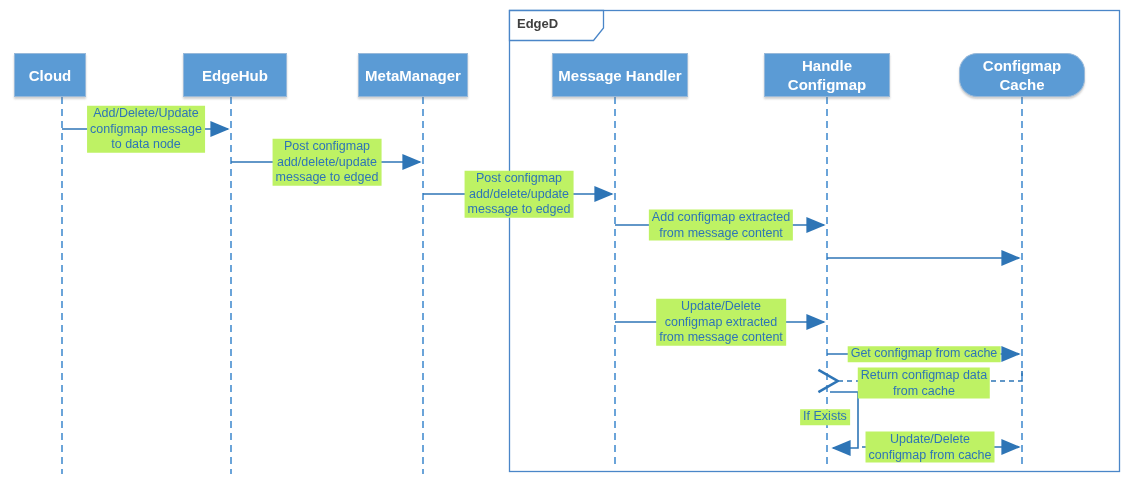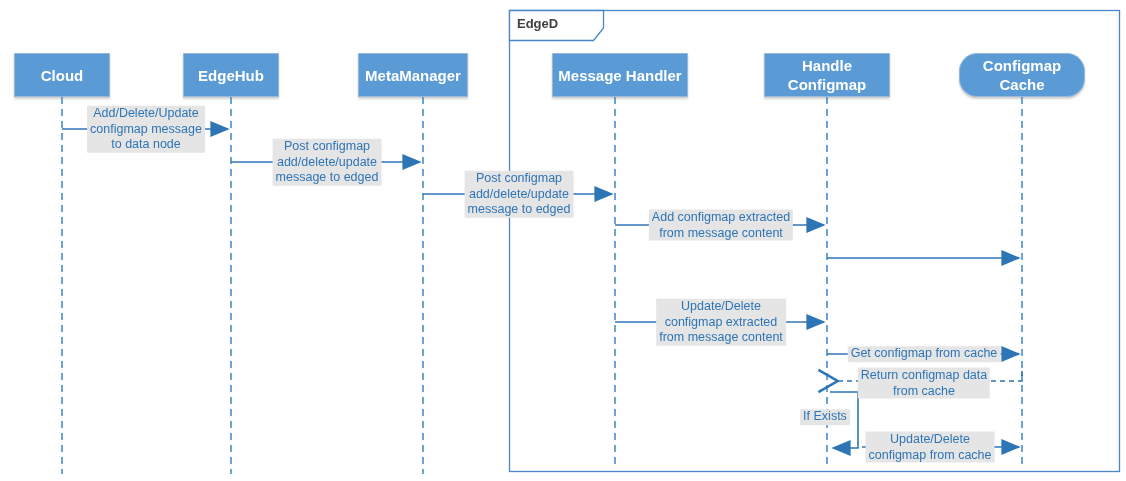--- a/index.html
+++ b/index.html
@@ -21,21 +21,21 @@
     display:flex;align-items:center;justify-content:center;
     text-align:center;
     z-index:3;
     box-sizing:border-box;
     padding:0 4px;
   }
   .msg{
     position:absolute;
     transform:translate(-50%,-50%);
     z-index:2;
-    background:#e5e5e5;
+    background:#bef264;
     color:#2e75b6;
     font-size:12.5px;line-height:15.5px;
     text-align:center;
     padding:0 3px;
   }
   .msg div{white-space:nowrap;}
   .frame-label{
     position:absolute;left:517px;top:16px;
     color:#404040;font-size:13px;font-weight:600;
     z-index:3;
@@ -76,22 +76,22 @@
 
     <path d="M1022,371 L1022,381 L836,381" fill="none" stroke="#2e75b6" stroke-width="1.6" stroke-dasharray="5,4" marker-end="url(#arrO)"></path>
 
     <path d="M830,392 L858,392 L858,448 L833,448" fill="none" stroke="#2e75b6" stroke-width="1.6" marker-end="url(#arrF)"></path>
 
     <line x1="862" y1="447" x2="1019" y2="447" stroke="#2e75b6" stroke-width="1.6" marker-end="url(#arrF)"></line>
   </svg>
 
   <div class="frame-label">EdgeD</div>
 
-  <div class="participant" style="left:14px;width:96px;">Cloud</div>
-  <div class="participant" style="left:183px;width:96px;">EdgeHub</div>
+  <div class="participant" style="left:14px;width:72px;">Cloud</div>
+  <div class="participant" style="left:183px;width:104px;">EdgeHub</div>
   <div class="participant" style="left:358px;width:110px;">MetaManager</div>
   <div class="participant" style="left:552px;width:136px;">Message Handler</div>
   <div class="participant" style="left:764px;width:126px;">Handle Configmap</div>
   <div class="participant" style="left:959px;width:126px;border-radius:18px;">Configmap Cache</div>
 
   <div class="msg" style="left:146px;top:129px;">
     <div>Add/Delete/Update</div>
     <div>configmap message</div>
     <div>to data node</div>
   </div>

